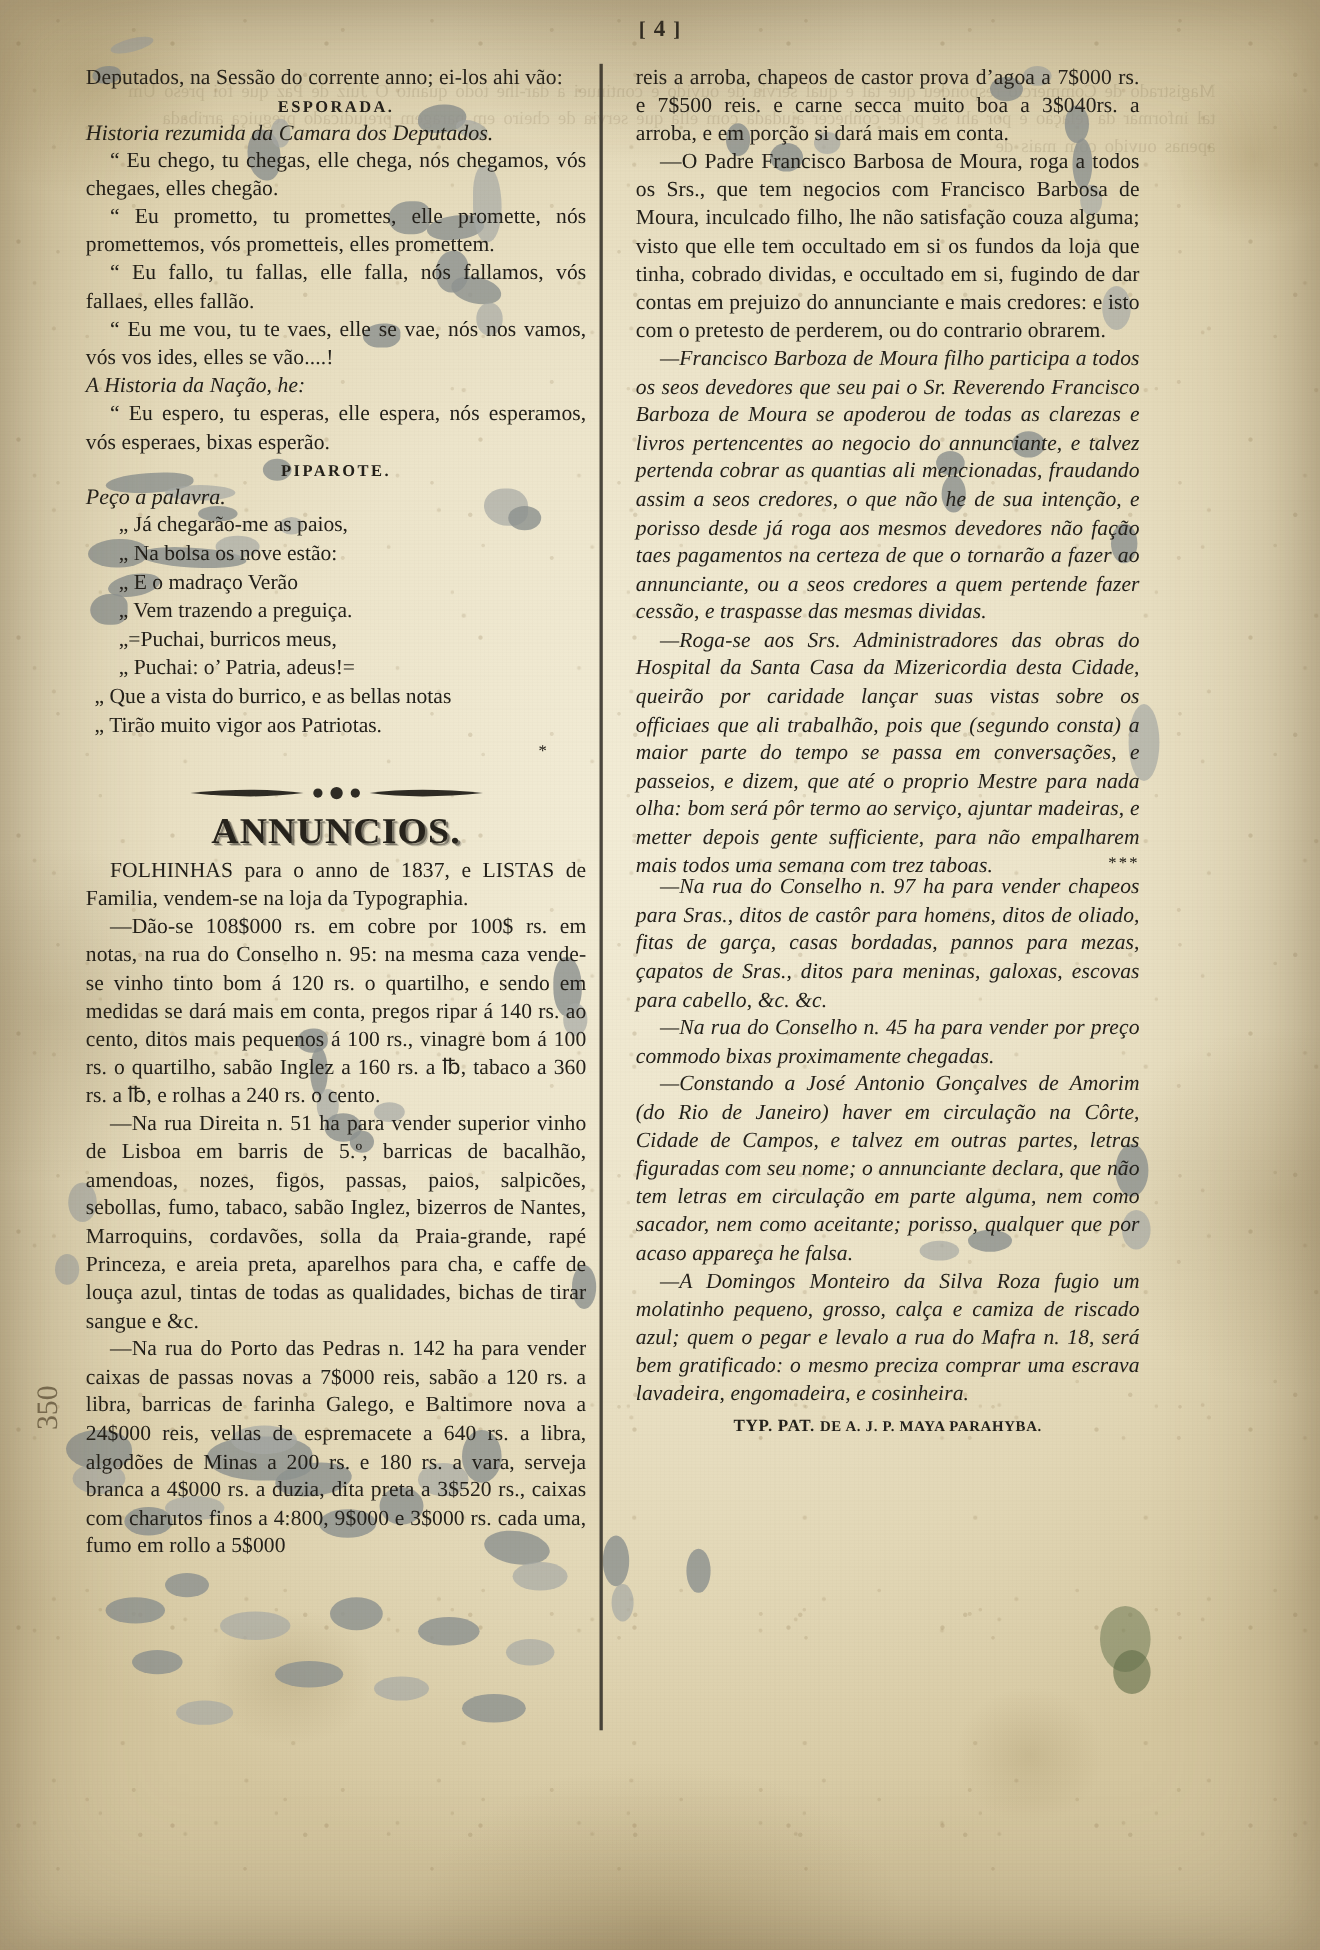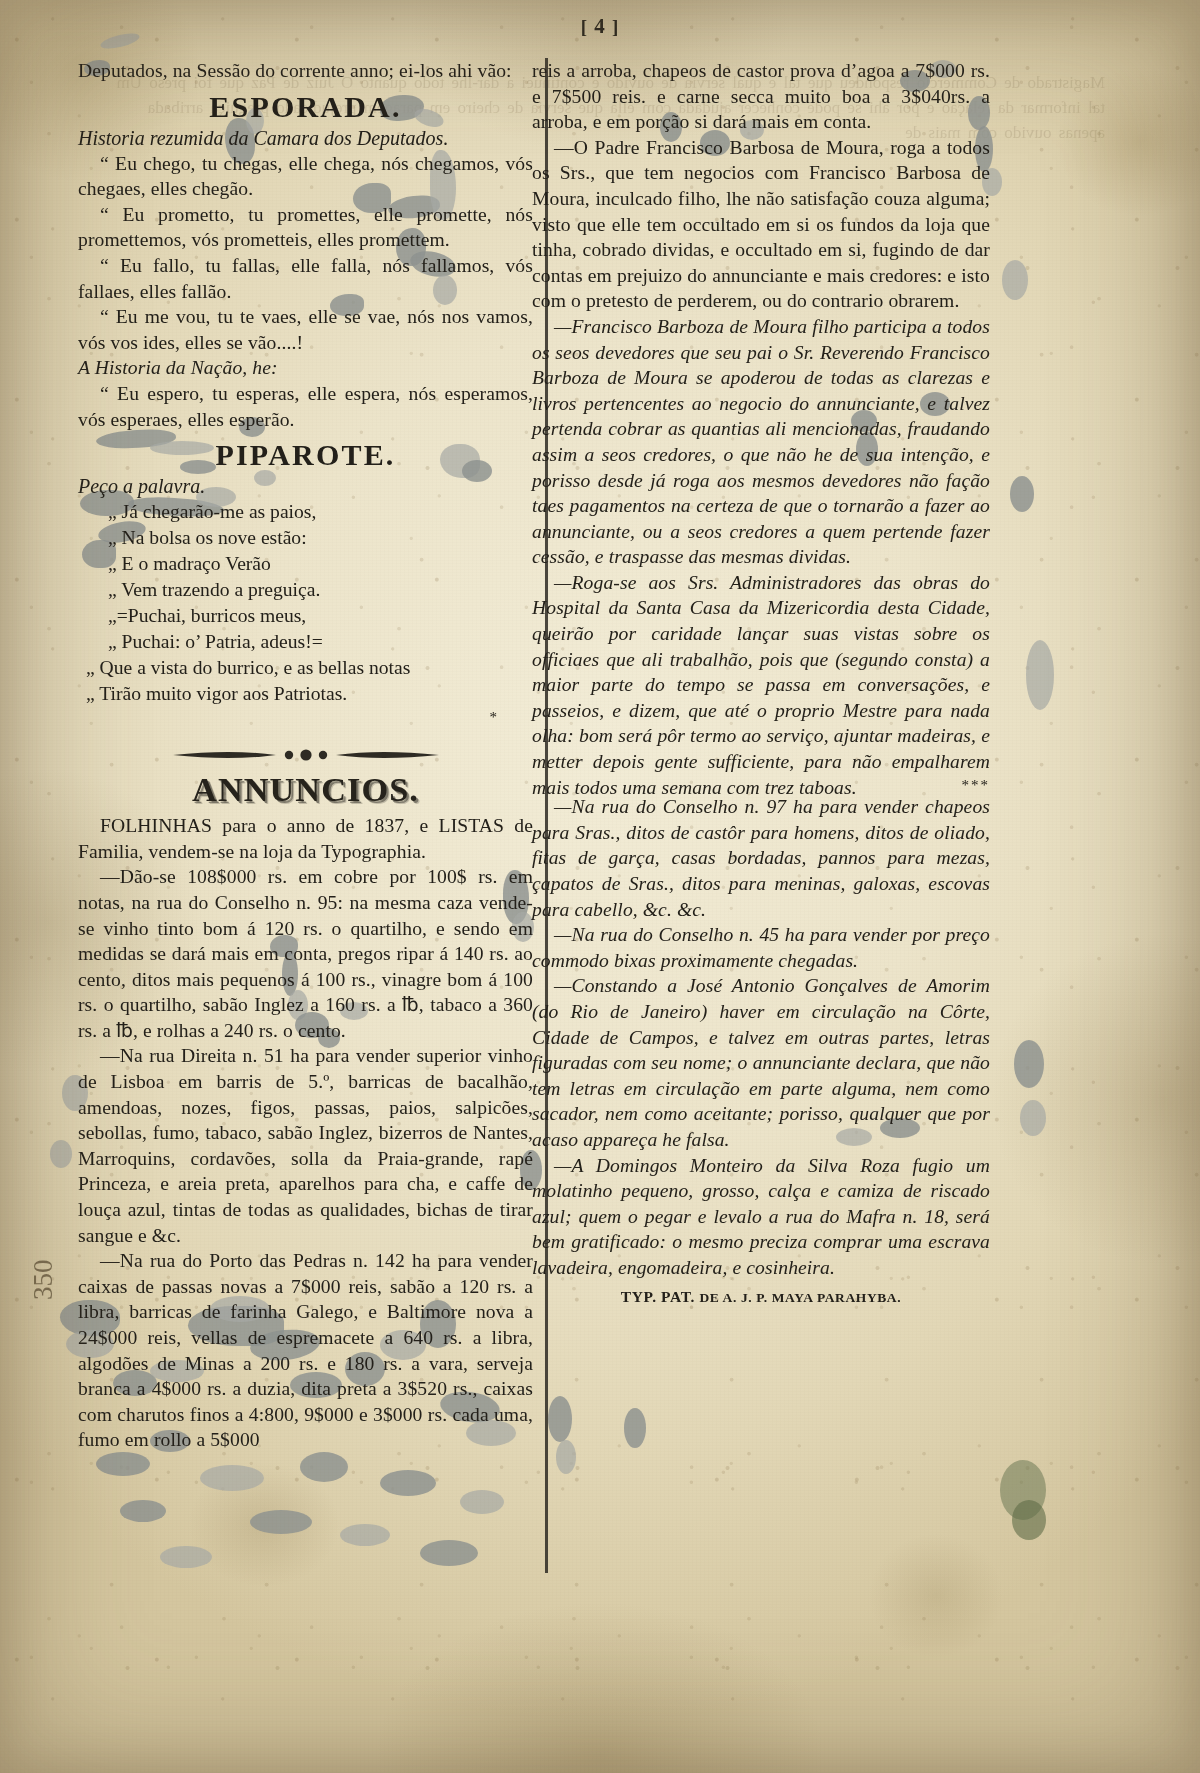--- a/index.html
+++ b/index.html
@@ -62,31 +62,31 @@
   .content{position:absolute;left:0;top:0;width:1200px;height:1773px;}
   .pagenum{position:absolute;left:0;right:0;top:14px;text-align:center;
     font-size:21px;color:#2a2720;letter-spacing:1px;font-weight:700;}
   .pagenum .brk{font-size:19px;}
 
   .rule-v{position:absolute;left:545px;top:58px;width:3px;height:1515px;
     background:#2e2b24;opacity:.86;}
 
   .col{position:absolute;top:58px;color:#23201a;}
   .col.left{left:78px;width:455px;}
-  .col.right{left:532px;width:458px;}
+  .col.right{left:578px;width:458px;}
 
   .col p{margin:0;font-size:19.6px;line-height:25.6px;
     text-align:justify;text-justify:inter-word;
     letter-spacing:.1px;}
   .col p.ind{text-indent:22px;}
   .col p.hang{text-indent:0;}
   .ctr{text-align:left;}
   .it{font-style:italic;}
 
-  h2.head{margin:6px 0 2px;text-align:center;font-size:30px;
+  h2.head{margin:6px 0 2px;text-align:center;font-size:15px;
     font-weight:700;letter-spacing:2.2px;}
   .sub{font-style:italic;font-size:20px;line-height:25px;}
 
   .verse{font-size:19.6px;line-height:26px;text-align:left;
          padding-left:30px;}
   .verse div{white-space:nowrap;}
 
   
   .divider{position:relative;height:26px;margin:16px 0 4px;}
   .divider svg{position:absolute;left:50%;top:50%;transform:translate(-50%,-50%);}
@@ -223,21 +223,21 @@
 
       <h2 class="head">ESPORADA.</h2>
       <div class="sub">Historia rezumida da Camara dos Deputados.</div>
 
       <p class="ind">“ Eu chego, tu chegas, elle chega, nós chegamos, vós chegaes, elles chegão.</p>
       <p class="ind">“ Eu prometto, tu promettes, elle promette, nós promettemos, vós prometteis, elles promettem.</p>
       <p class="ind">“ Eu fallo, tu fallas, elle falla, nós fallamos, vós fallaes, elles fallão.</p>
       <p class="ind">“ Eu me vou, tu te vaes, elle se vae, nós nos vamos, vós vos ides, elles se vão....!</p>
 
       <p class="ctr it">A Historia da Nação, he:</p>
-      <p class="ind">“ Eu espero, tu esperas, elle espera, nós esperamos, vós esperaes, elles esperão.</p>
+      <p class="ind">“ Eu espero, tu esperas, elle espera, nós esperamos, vós esperaes, bixas esperão.</p>
 
       <h2 class="head">PIPAROTE.</h2>
       <div class="sub">Peço a palavra.</div>
 
       <div class="verse">
         <div>„ Já chegarão-me as paios,</div>
         <div>„ Na bolsa os nove estão:</div>
         <div>„ E o madraço Verão</div>
         <div>„ Vem trazendo a preguiça.</div>
         <div>„=Puchai, burricos meus,</div>

